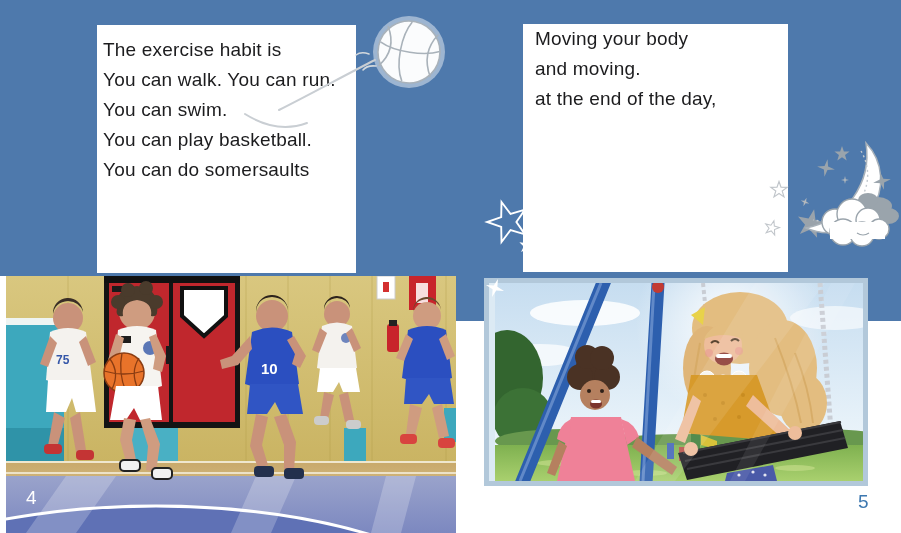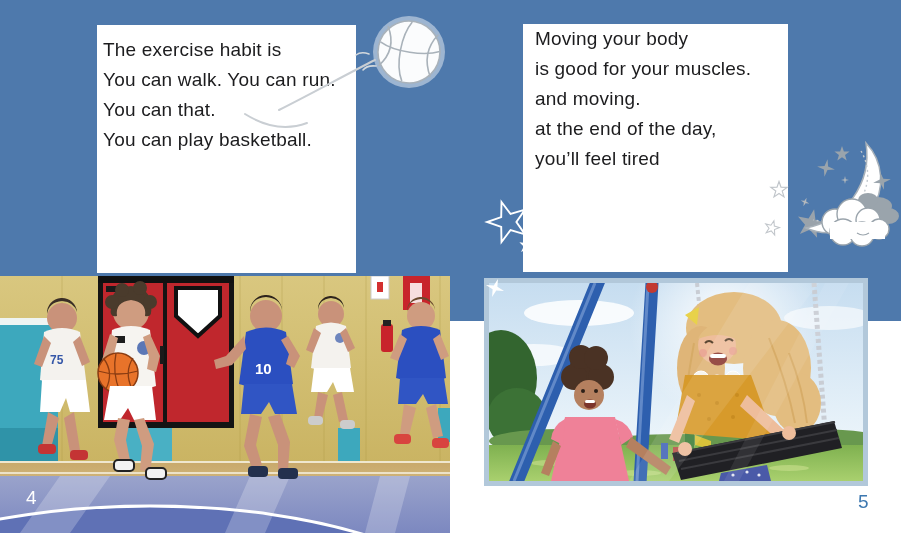--- a/index.html
+++ b/index.html
@@ -9,21 +9,21 @@
   }
   .blue-top{position:absolute;left:0;top:0;width:901px;height:276px;background:#4e79ac;}
   .blue-right{position:absolute;left:450px;top:276px;width:451px;height:45px;background:#4e79ac;}
   .textbox{
     position:absolute;background:#ffffff;z-index:3;
     color:#1c1c1e;font-size:19px;line-height:30px;letter-spacing:.2px;
   }
   .textbox .line{white-space:nowrap;}
   #left-textbox{left:97px;top:25px;width:259px;height:248px;padding:10px 0 0 6px;box-sizing:border-box;}
   #right-textbox{left:523px;top:24px;width:265px;height:248px;padding:0 0 0 12px;box-sizing:border-box;}
-  .photo{position:absolute;overflow:hidden;z-index:2;}
+  .photo{position:absolute;overflow:hidden;z-index:2;padding-left:6px;}
   #left-photo{left:0;top:276px;width:450px;height:257px;}
   #right-photo{
     left:484px;top:278px;width:384px;height:208px;box-sizing:border-box;
     border:5px solid #b2c8da;background:#dceaf4;z-index:2;
   }
   .deco{position:absolute;z-index:4;}
   #basketball-deco{left:370px;top:14px;width:78px;height:78px;z-index:5;}
   #swoosh-deco{left:235px;top:50px;width:150px;height:90px;z-index:5;}
   #moon-deco{left:760px;top:136px;width:141px;height:124px;z-index:5;}
   #gutter-stars-deco{left:482px;top:198px;width:62px;height:62px;}
@@ -36,30 +36,29 @@
 <body>
 
 <div class="spread">
 
   <div class="blue-top"></div>
   <div class="blue-right"></div>
 
   <div class="textbox" id="left-textbox">
     <div class="line">The exercise habit is</div>
     <div class="line">You can walk. You can run.</div>
-    <div class="line">You can that.</div>
+    <div class="line">You can swim.</div>
     <div class="line">You can play basketball.</div>
+    <div class="line">You can do somersaults</div>
   </div>
 
   <div class="textbox" id="right-textbox">
     <div class="line">Moving your body</div>
-    <div class="line">is good for your muscles.</div>
     <div class="line">and moving.</div>
     <div class="line">at the end of the day,</div>
-    <div class="line">you’ll feel tired</div>
   </div>
 
   <svg class="deco" id="basketball-deco" viewBox="0 0 78 78">
     <circle cx="39" cy="38" r="36" fill="#ffffff" opacity="0.45"></circle>
     <g transform="rotate(12 39 38)" stroke="#a9b2ba" stroke-width="1.6" fill="none">
       <circle cx="39" cy="38" r="31" fill="#fbfcfd"></circle>
       <path d="M36,8 C28,23 28,53 38,68"></path>
       <path d="M9,34 C25,41 55,39 69,31"></path>
       <path d="M13,17 Q27,38 12,58"></path>
       <path d="M64,15 Q51,36 65,58"></path>

